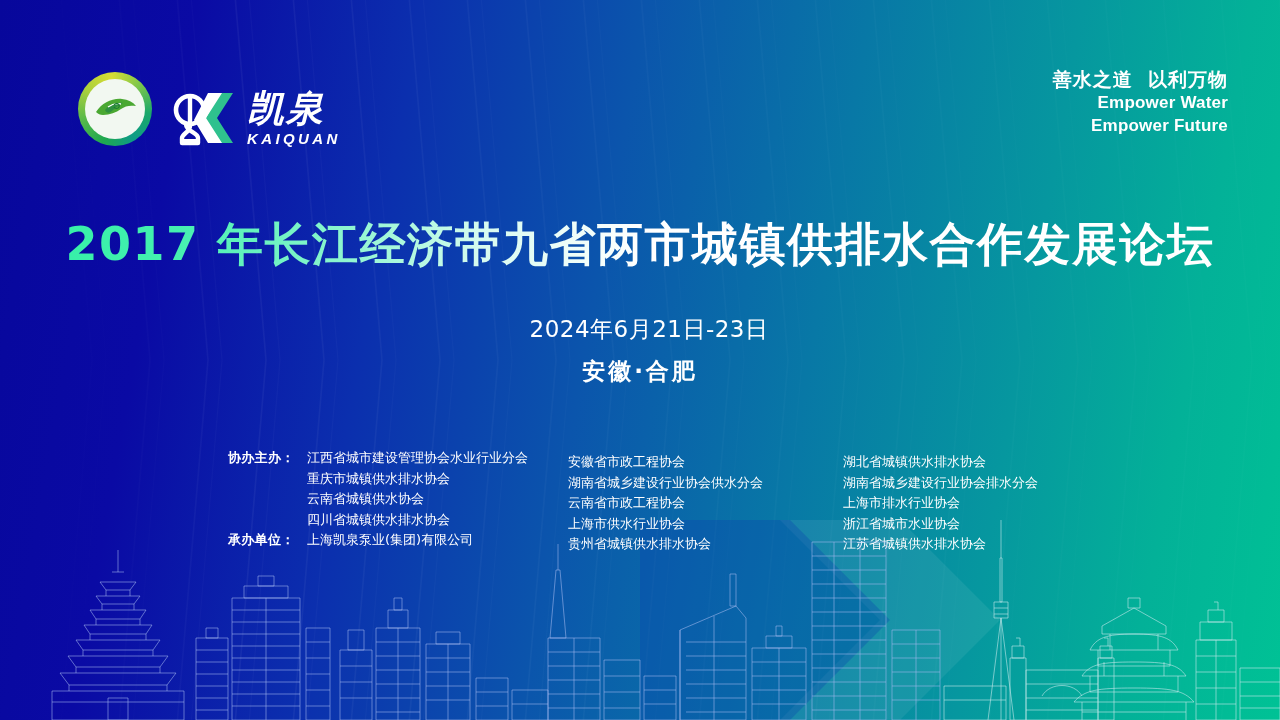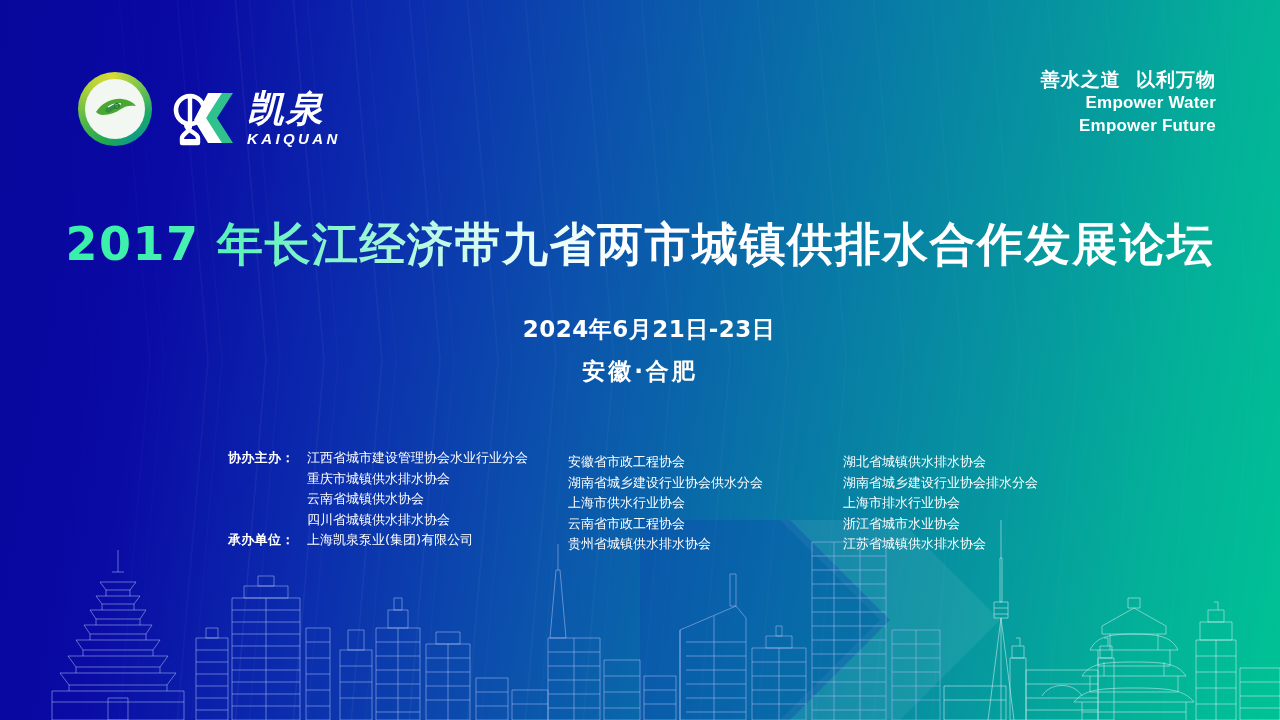--- a/index.html
+++ b/index.html
@@ -65,21 +65,21 @@
   .kq-cn {
     font-size:37px; font-weight:bold; color:#ffffff;
     letter-spacing:2px; font-family:"DejaVu Sans","Liberation Sans",sans-serif;
   }
   .kq-en {
     font-size:15px; font-weight:bold; color:#ffffff;
     letter-spacing:3.4px; margin-top:4px;
   }
 
   .tagline {
-    position:absolute; right:64px; top:68px;
+    position:absolute; right:52px; top:68px;
     text-align:right; color:#ffffff; line-height:1.18;
   }
   .tag-cn {
     font-size:19px; font-weight:bold; letter-spacing:1px;
     font-family:"DejaVu Sans","Liberation Sans",sans-serif;
     white-space:pre;
   }
   .tag-en { font-size:17px; font-weight:bold; letter-spacing:.2px; margin-top:3px; }
 
   
@@ -102,21 +102,21 @@
     color:transparent;
     -webkit-text-fill-color:transparent;
   }
 
   
   .meta {
     position:absolute; left:0; top:314px; width:100%;
     text-align:center; color:#ffffff;
     font-family:"DejaVu Sans","Liberation Sans",sans-serif;
   }
-  .meta-date { font-size:23px; font-weight:bold; letter-spacing:.5px;padding-left:18px; }
+  .meta-date { font-size:23px; font-weight:normal; letter-spacing:.5px;padding-left:18px; }
   .meta-place { font-size:23px; font-weight:bold; letter-spacing:3px; margin-top:11px; }
 
   
   .orgs {
     position:absolute; left:0; top:448px; width:100%;
     color:#ffffff;
     font-family:"DejaVu Sans","Liberation Sans",sans-serif;
     font-size:13px;
     line-height:20.5px;
   }
@@ -231,22 +231,22 @@
           <span class="org-val">四川省城镇供水排水协会</span>
         </div>
         <div class="org-line">
           <span class="org-label">承办单位：</span>
           <span class="org-val">上海凯泉泵业(集团)有限公司</span>
         </div>
       </div>
     <div class="org-col col-2" id="col2">
         <div class="org-plain">安徽省市政工程协会</div>
         <div class="org-plain">湖南省城乡建设行业协会供水分会</div>
+        <div class="org-plain">云南省市政工程协会</div>
         <div class="org-plain">上海市供水行业协会</div>
-        <div class="org-plain">云南省市政工程协会</div>
         <div class="org-plain">贵州省城镇供水排水协会</div>
       </div>
     <div class="org-col col-3" id="col3">
         <div class="org-plain">湖北省城镇供水排水协会</div>
         <div class="org-plain">湖南省城乡建设行业协会排水分会</div>
         <div class="org-plain">上海市排水行业协会</div>
         <div class="org-plain">浙江省城市水业协会</div>
         <div class="org-plain">江苏省城镇供水排水协会</div>
       </div>
   </div>

